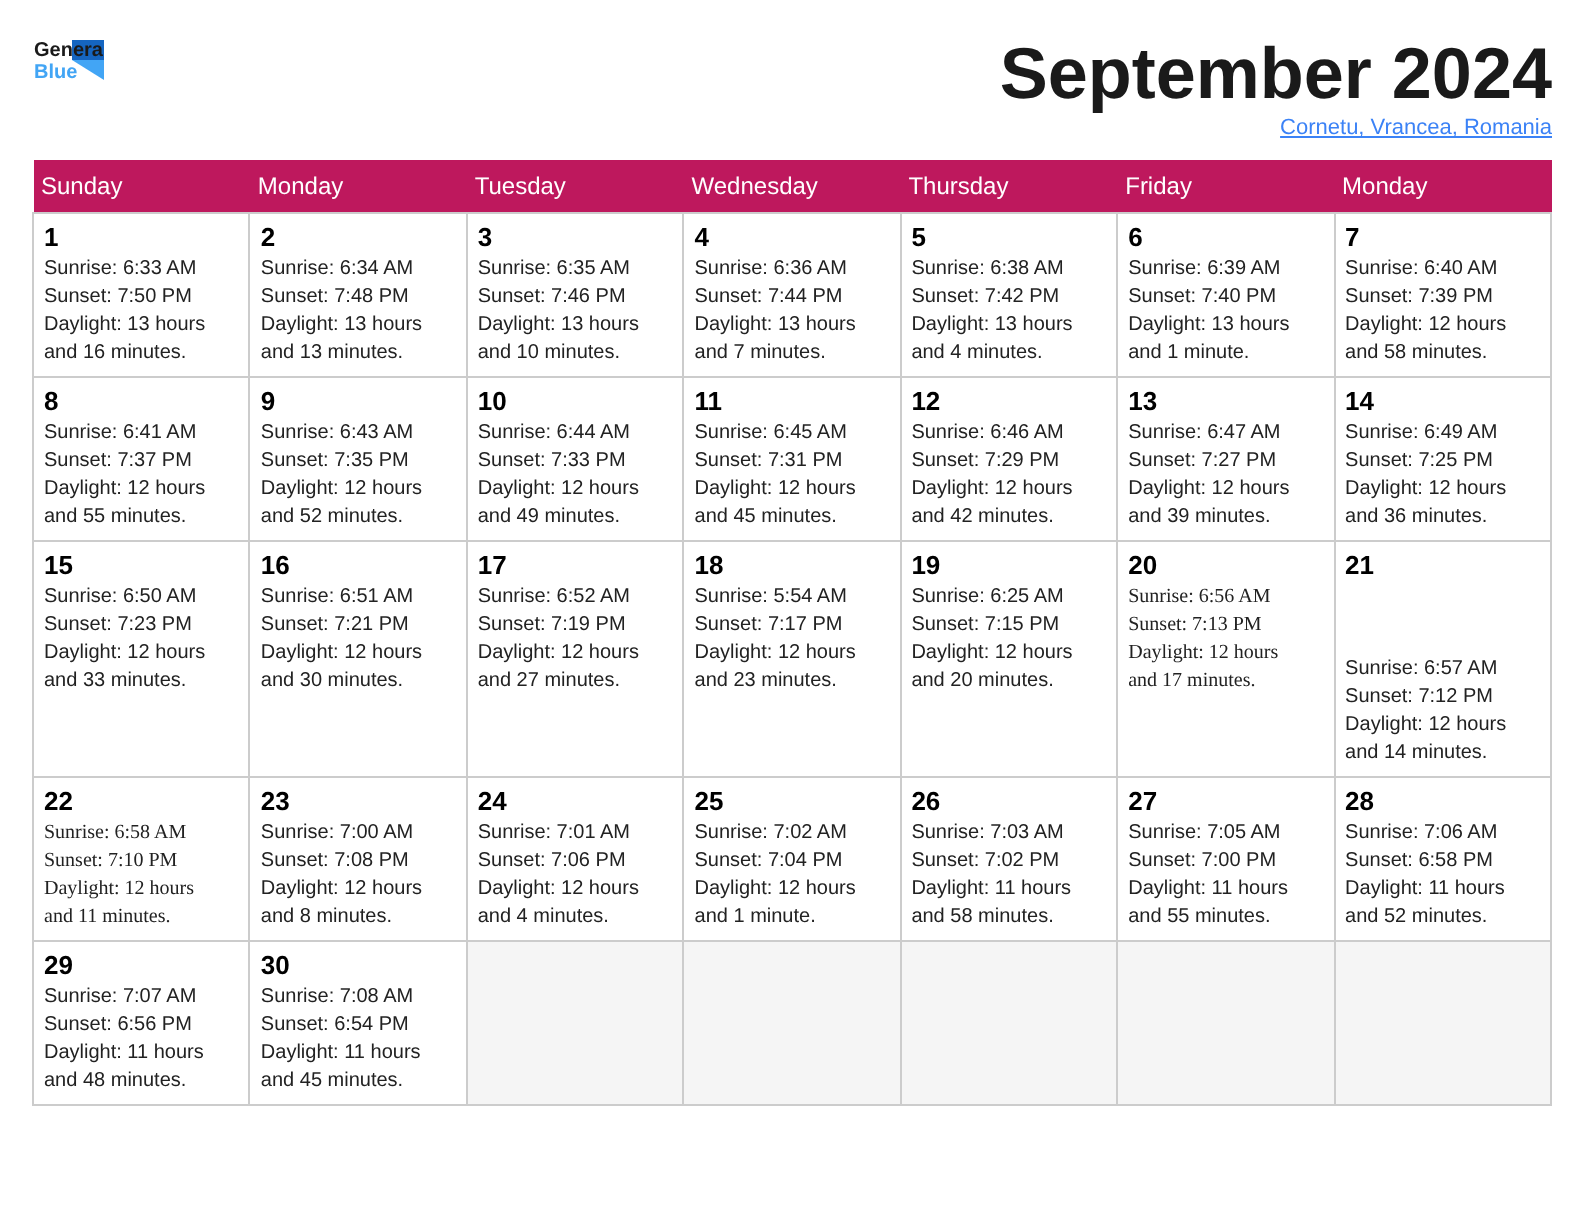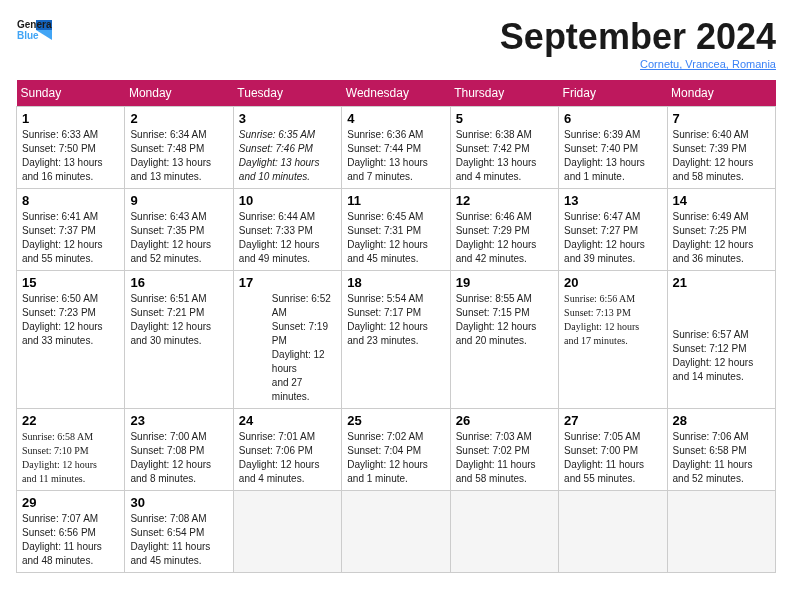--- a/index.html
+++ b/index.html
@@ -113,21 +113,21 @@
         </td>
         <td>
           <span class="day-num">2</span>
           <div class="cell-text" style="white-space: pre-line;">Sunrise: 6:34 AM
 Sunset: 7:48 PM
 Daylight: 13 hours
 and 13 minutes.</div>
         </td>
         <td>
           <span class="day-num">3</span>
-          <div class="cell-text" style="white-space: pre-line; font-style: italic;">Sunrise: 6:35 AM
+          <div class="cell-text" style="white-space: pre-line;">Sunrise: 6:35 AM
 Sunset: 7:46 PM
 Daylight: 13 hours
 and 10 minutes.</div>
         </td>
         <td>
           <span class="day-num">4</span>
           <div class="cell-text" style="white-space: pre-line;">Sunrise: 6:36 AM
 Sunset: 7:44 PM
 Daylight: 13 hours
 and 7 minutes.</div>
@@ -215,35 +215,35 @@
         </td>
         <td>
           <span class="day-num">16</span>
           <div class="cell-text" style="white-space: pre-line;">Sunrise: 6:51 AM
 Sunset: 7:21 PM
 Daylight: 12 hours
 and 30 minutes.</div>
         </td>
         <td>
           <span class="day-num">17</span>
-          <div class="cell-text" style="white-space: pre-line; margin-left: 33px;">Sunrise: 6:52 AM
+          <div class="cell-text" style="white-space: pre-line;">Sunrise: 6:52 AM
 Sunset: 7:19 PM
 Daylight: 12 hours
 and 27 minutes.</div>
         </td>
         <td>
           <span class="day-num">18</span>
           <div class="cell-text" style="white-space: pre-line;">Sunrise: 5:54 AM
 Sunset: 7:17 PM
 Daylight: 12 hours
 and 23 minutes.</div>
         </td>
         <td>
           <span class="day-num">19</span>
-          <div class="cell-text" style="white-space: pre-line;">Sunrise: 8:55 AM
+          <div class="cell-text" style="white-space: pre-line;">Sunrise: 6:25 AM
 Sunset: 7:15 PM
 Daylight: 12 hours
 and 20 minutes.</div>
         </td>
         <td>
           <span class="day-num">20</span>
           <div class="cell-text" style="white-space: pre-line; font-family: Liberation Serif, serif;">Sunrise: 6:56 AM
 Sunset: 7:13 PM
 Daylight: 12 hours
 and 17 minutes.</div>

